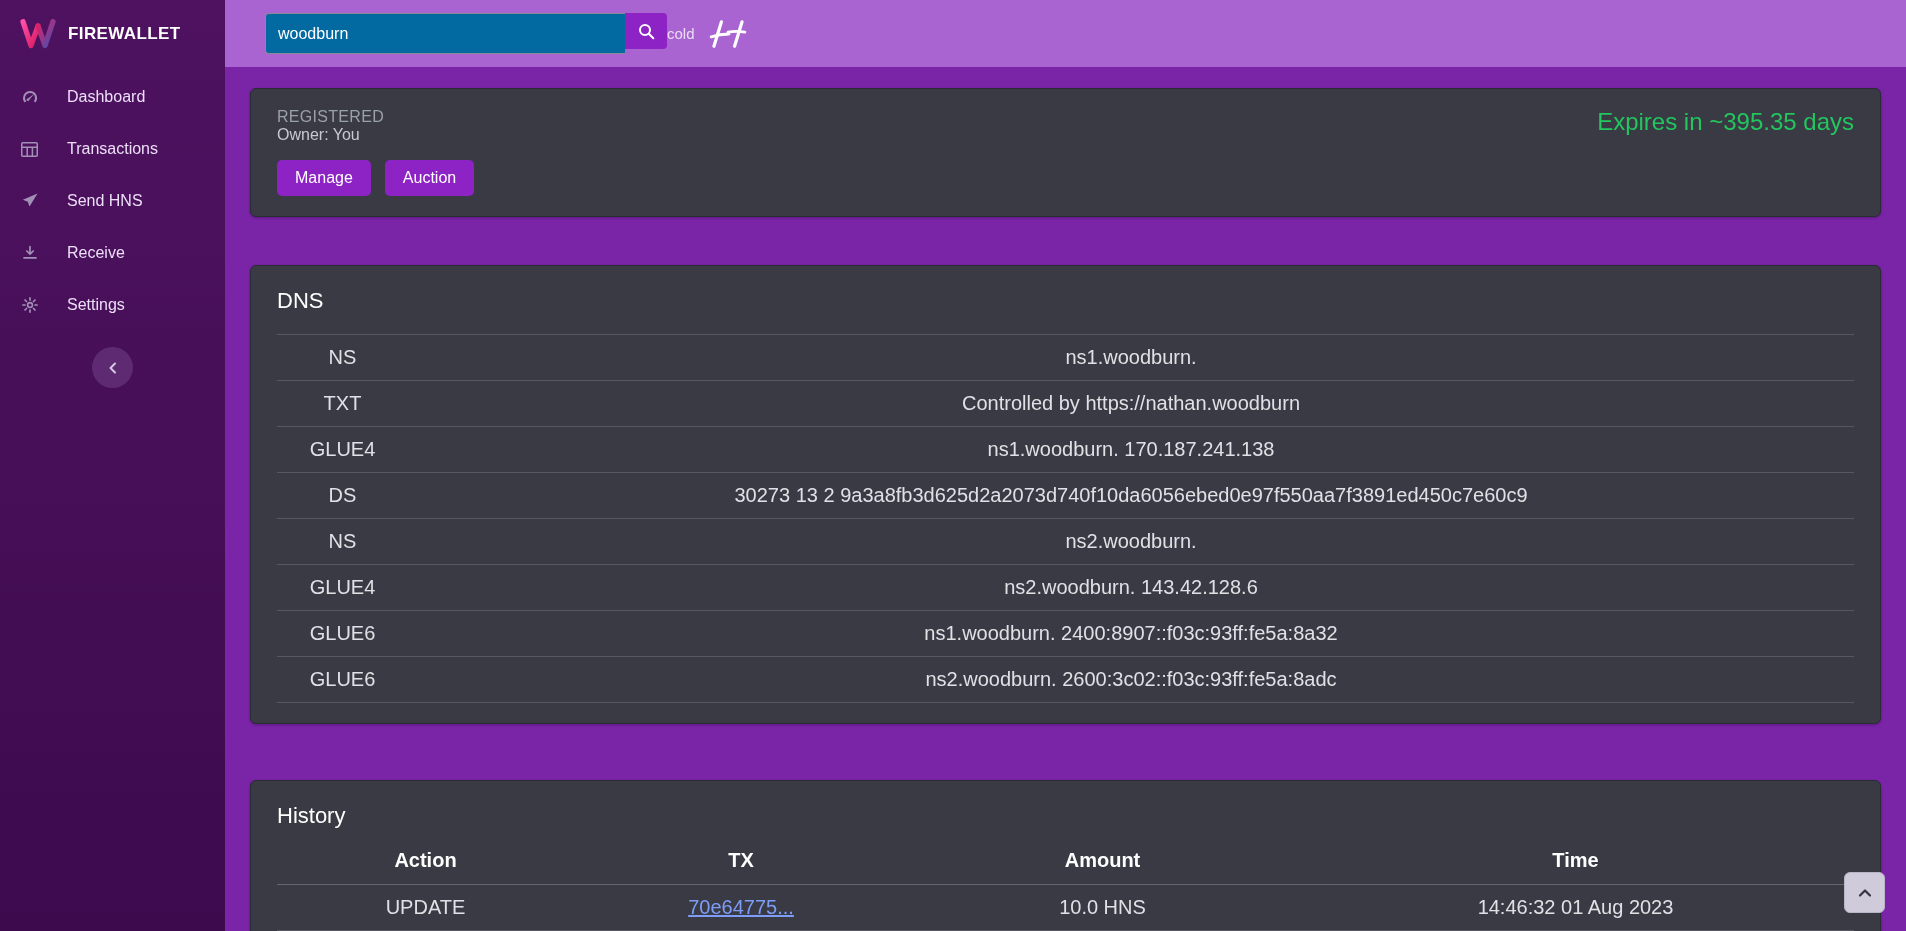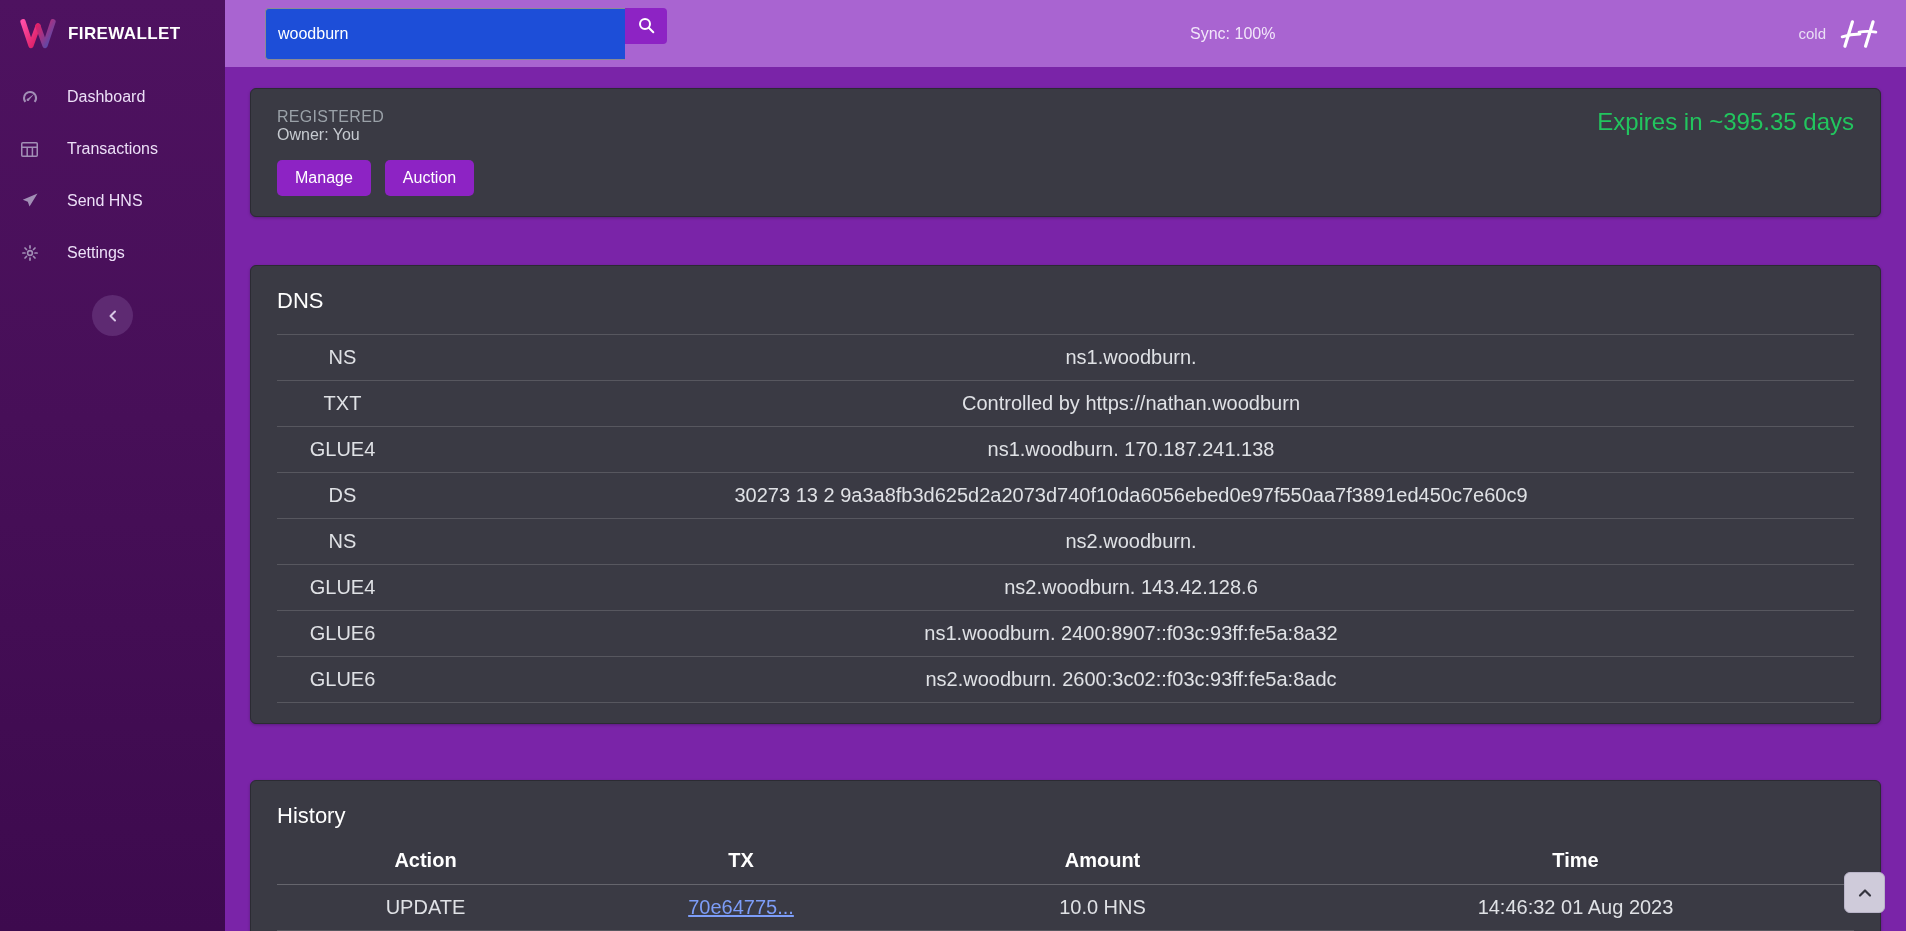--- a/index.html
+++ b/index.html
@@ -32,21 +32,21 @@
     margin:16px auto 0;
   }
 
   
   .topbar {
     margin-left:225px; height:67px; background:#a964d1;
     display:flex; align-items:center; padding:0 26px 0 40px;
   }
   .search-group { display:flex; align-items:stretch; }
   .search-input {
-    width:360px; height:52px; background:#1d4ed8;
+    width:360px; height:41px; background:#0369a1;
     border:1px solid #8a8a94; border-right:none; border-radius:4px 0 0 4px;
     color:#fff; font-size:16px; padding:0 12px; outline:none;
     font-family:"Liberation Sans", sans-serif;
   }
   .search-btn {
     width:42px; height:36px; background:#8d23c4; border:none;
     border-radius:0 4px 4px 0; cursor:pointer;
     display:flex; align-items:center; justify-content:center;
   }
   .sync { flex:1; text-align:center; color:#f2e6fa; font-size:16px; }
@@ -143,20 +143,29 @@
       <span class="icon">
         <svg width="16" height="16" viewBox="0 0 16 16">
           <path d="M15.5.5.8 6.8l5 1.9 1.7 4.9 2.2-3.6L15.5.5z" fill="currentColor"></path>
         </svg>
       </span>
       <span>Send HNS</span>
     </div>
     <div class="nav-item">
       <span class="icon">
         <svg width="16" height="16" viewBox="0 0 16 16" fill="none">
+          <path d="M8 1.5v7.6M4.8 6 8 9.2 11.2 6" stroke="currentColor" stroke-width="1.7" stroke-linecap="round" stroke-linejoin="round"></path>
+          <path d="M2 12.8h12" stroke="currentColor" stroke-width="1.7" stroke-linecap="round"></path>
+        </svg>
+      </span>
+      <span>Receive</span>
+    </div>
+    <div class="nav-item">
+      <span class="icon">
+        <svg width="16" height="16" viewBox="0 0 16 16" fill="none">
           <circle cx="8" cy="8" r="2.4" stroke="currentColor" stroke-width="1.6"></circle>
           <g stroke="currentColor" stroke-width="1.7" stroke-linecap="round">
             <path d="M8 .9v2.1M8 13v2.1M.9 8H3M13 8h2.1M3 3l1.5 1.5M11.5 11.5 13 13M13 3l-1.5 1.5M4.5 11.5 3 13"></path>
           </g>
         </svg>
       </span>
       <span>Settings</span>
     </div>
   </nav>
 
@@ -174,21 +183,20 @@
     <input class="search-input" type="text" value="woodburn" style="">
     <button class="search-btn">
       <span style="display:flex;">
         <svg width="17" height="17" viewBox="0 0 17 17" fill="none">
           <circle cx="7" cy="7" r="5" stroke="#fff" stroke-width="2"></circle>
           <path d="M10.8 10.8 15.3 15.3" stroke="#fff" stroke-width="2" stroke-linecap="round"></path>
         </svg>
       </span>
     </button>
   </div>
-  <div class="sync">Sync: 100%</div>
   <div class="top-right">
     <span>cold</span>
     <span style="display:flex;">
       <svg width="42" height="30" viewBox="0 0 44 32" fill="none" stroke="#fff" stroke-linecap="round">
         <path d="M15 3 7 29" stroke-width="3.4"></path>
         <path d="M37 3 29 29" stroke-width="3.4"></path>
         <path d="M4 19c6-2 12-3 19-3" stroke-width="3"></path>
         <path d="M22 14c6-1 12-1 18 0" stroke-width="3"></path>
       </svg>
     </span>

